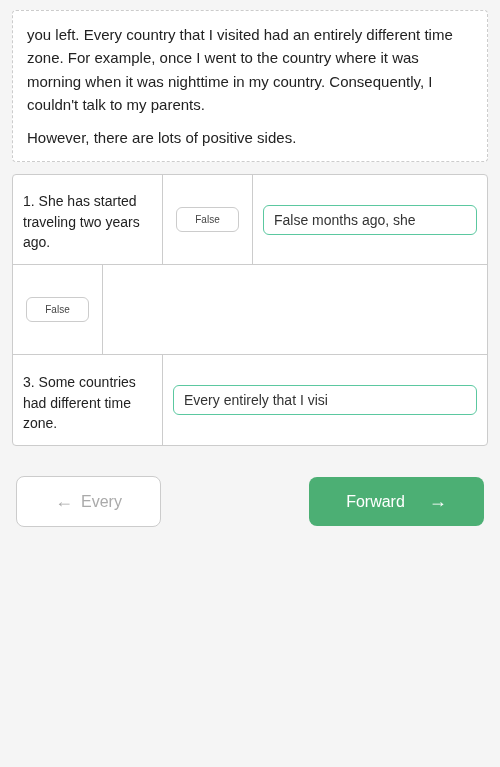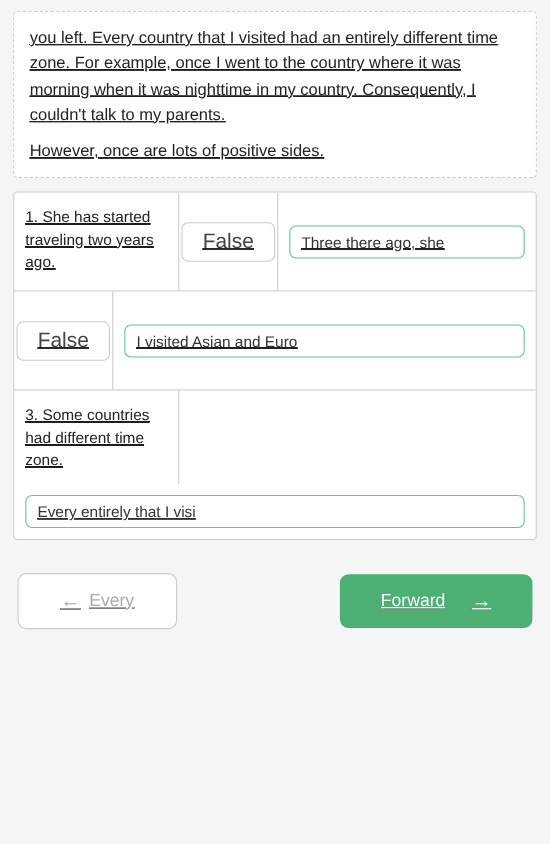--- a/index.html
+++ b/index.html
@@ -1,20 +1,19 @@
 <!DOCTYPE html>
 <html><head>
   <meta charset="utf-8">
   <style>
     * {
       box-sizing: border-box;
       margin: 0;
       padding: 0;
       font-family: Arial, sans-serif;
-      text-decoration: underline;
     }
 
     body {
       background-color: #f5f5f5;
       width: 500px;
       min-height: 767px;
       display: flex;
       flex-direction: column;
     }
 
@@ -47,49 +46,48 @@
 
     .table-row {
       display: flex;
       flex-direction: row;
       border-bottom: 1.5px solid #ccc;
       min-height: 90px;
     }
 
     .table-row:last-child {
       border-bottom: none;
-      flex-direction: column;
     }
 
     .cell-statement {
       width: 150px;
       min-width: 150px;
       padding: 12px 10px;
       font-size: 14px;
       color: #222;
       line-height: 1.45;
       border-right: 1.5px solid #ccc;
       display: flex;
-      align-items: flex-start;
+      align-items: flex-end;
     }
 
     .cell-badge {
       width: 90px;
       min-width: 90px;
       padding: 10px 8px;
       display: flex;
       align-items: center;
       justify-content: center;
       border-right: 1.5px solid #ccc;
     }
 
     .badge {
       padding: 6px 18px;
       border-radius: 6px;
-      font-size: 19px;
+      font-size: 10px;
       font-weight: 500;
       border: 1.5px solid #ccc;
       background: #fff;
       color: #444;
       display: inline-block;
     }
 
     .cell-answer {
       flex: 1;
       padding: 10px 10px;
@@ -152,43 +150,40 @@
 
     .arrow-icon {
       font-size: 18px;
     }
   </style>
 </head>
 <body>
 
 <div class="passage-box">
   <p>you left. Every country that I visited had an entirely different time zone. For example, once I went to the country where it was morning when it was nighttime in my country. Consequently, I couldn't talk to my parents.</p>
-  <p>However, once are lots of positive sides.</p>
+  <p>However, there are lots of positive sides.</p>
 </div>
 
 <div class="table-container">
 
   <div class="table-row">
     <div class="cell-statement">
       <span>1. She has started traveling two years ago.</span>
     </div>
     <div class="cell-badge">
       <span class="badge">False</span>
     </div>
     <div class="cell-answer">
-      <div class="answer-box">Three there ago, she</div>
+      <div class="answer-box">False months ago, she</div>
     </div>
   </div>
 
   <div class="table-row">
     <div class="cell-badge">
       <span class="badge">False</span>
-    </div>
-    <div class="cell-answer">
-      <div class="answer-box">I visited Asian and Euro</div>
     </div>
   </div>
 
   <div class="table-row">
     <div class="cell-statement">
       <span>3. Some countries had different time zone.</span>
     </div>
     <div class="cell-answer">
       <div class="answer-box">Every entirely that I visi</div>
     </div>

